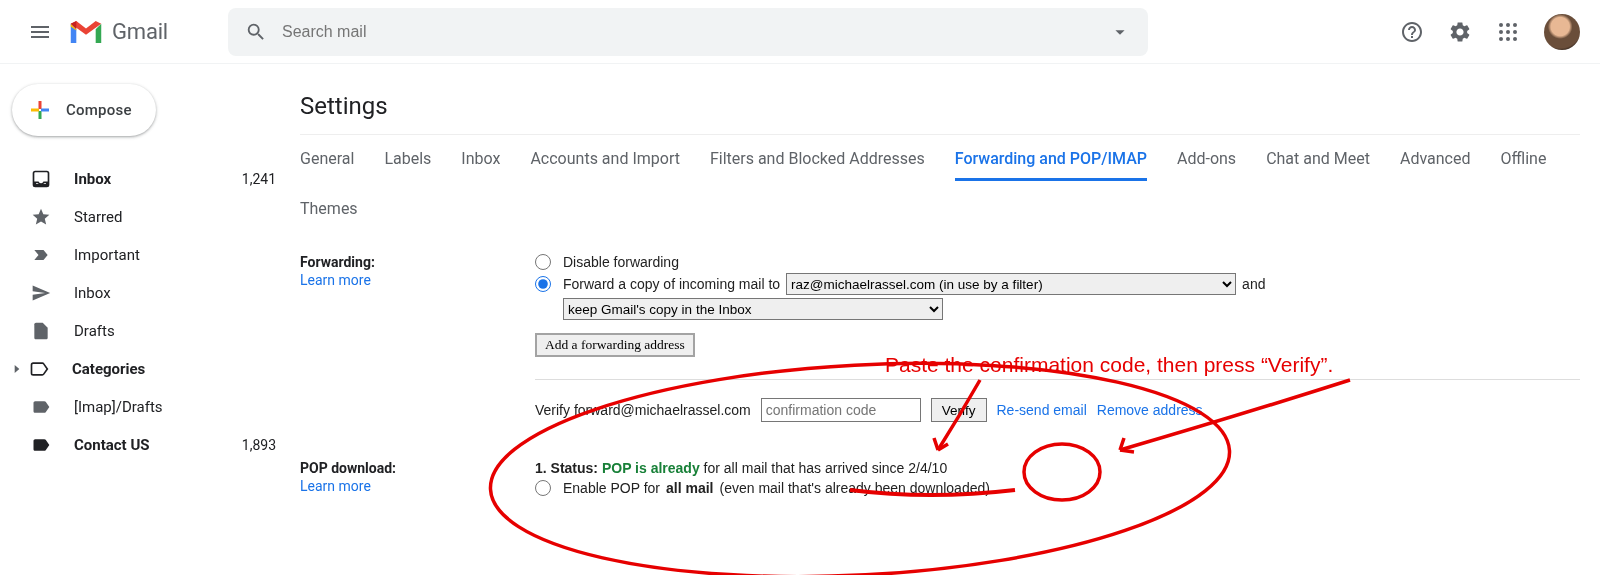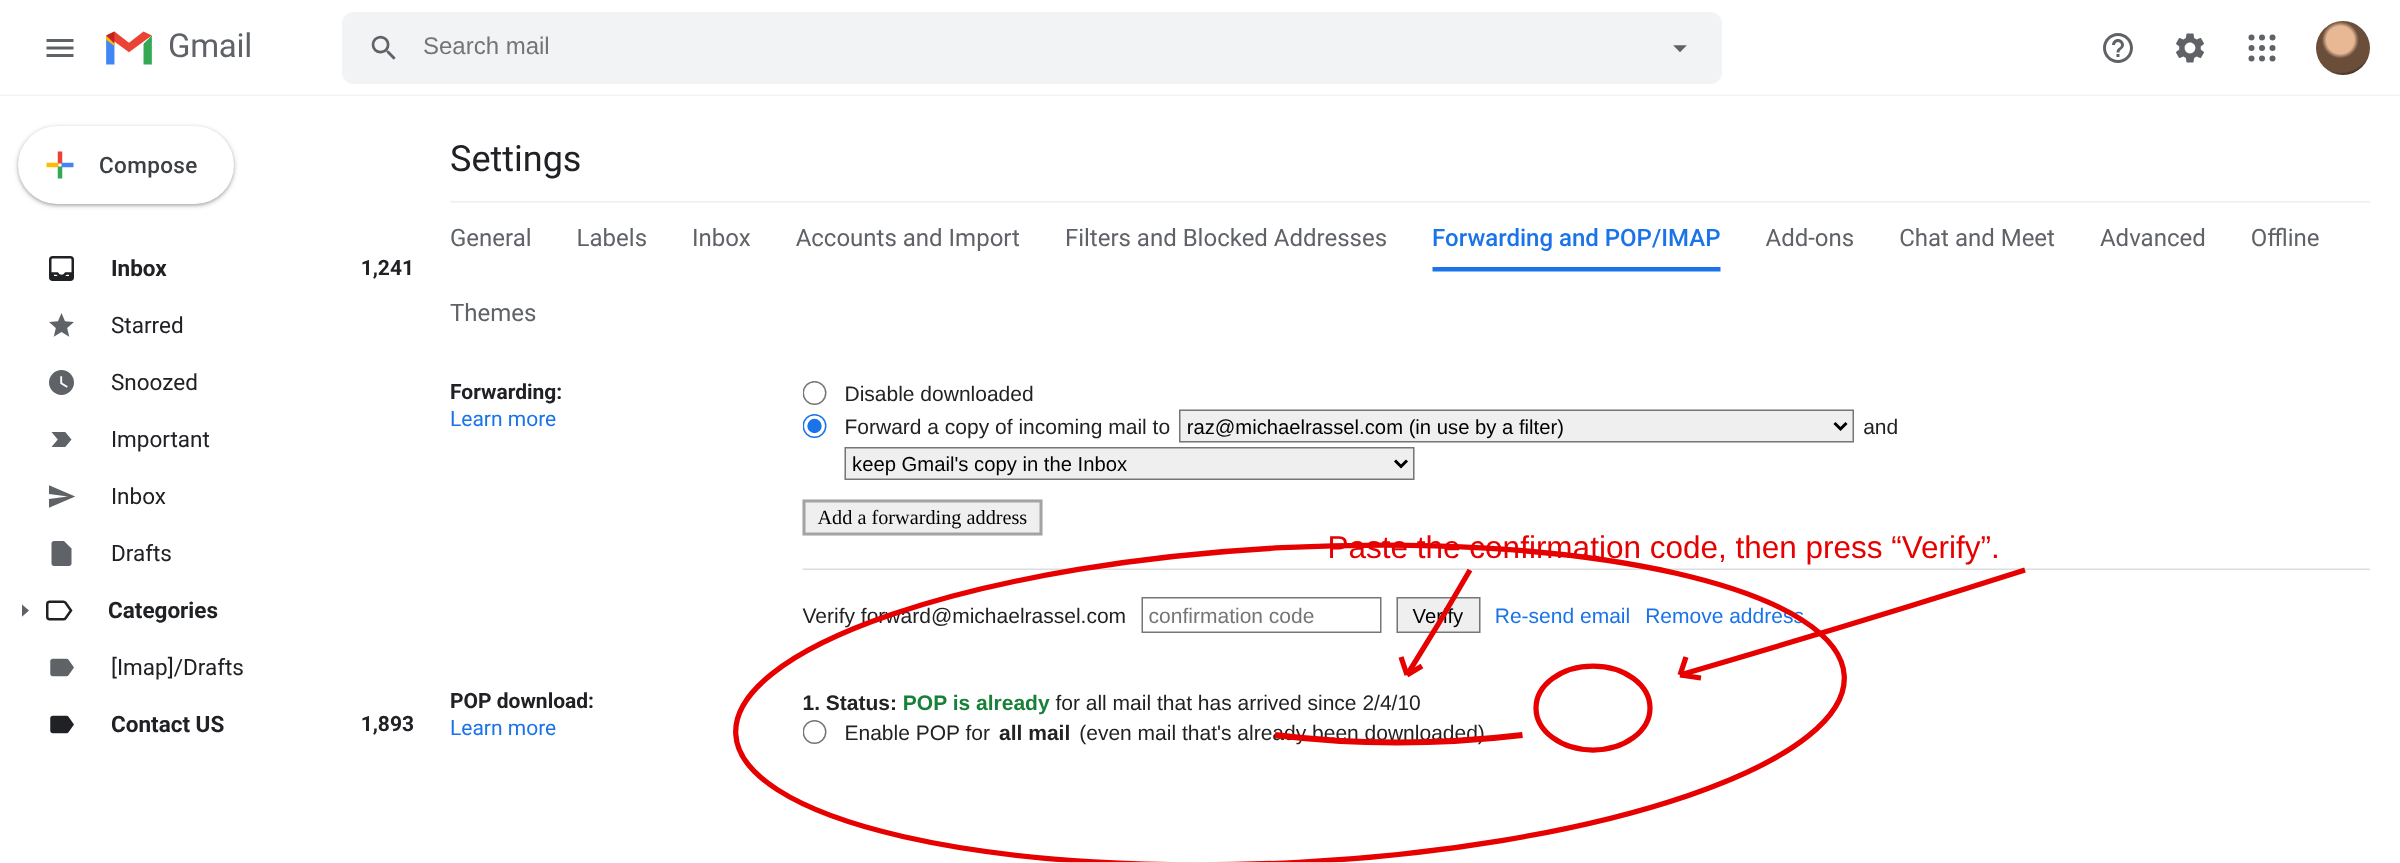--- a/index.html
+++ b/index.html
@@ -31,21 +31,21 @@
 
   .nav { margin-top: 24px; }
   .nav-item { display: flex; align-items: center; height: 38px; padding-left: 30px; padding-right: 24px; border-radius: 0 20px 20px 0; cursor: pointer; color: #202124; }
   .nav-item .nicon { width: 22px; height: 22px; margin-right: 22px; display: flex; align-items:center; justify-content:center; }
   .nav-item .nicon svg { width: 20px; height: 20px; fill: #5f6368; }
   .nav-item.bold .nicon svg { fill: #202124; }
   .nav-item .nlabel { flex: 1; font-size: 15px; }
   .nav-item.bold .nlabel { font-weight: 700; }
   .nav-item .ncount { font-size: 14px; color: #202124; }
   .nav-item .caret-left { margin-left: -20px; margin-right: 4px; width:14px;}
-  .nav-item.bold .ncount { font-weight: 700;}
+  .nav-item.bold .ncount { font-weight: 400;}
 
   .main { flex: 1; padding: 28px 20px 0 0; }
   .settings-title { font-size: 24px; color: #202124; margin-bottom: 14px; padding-left:0; }
   .tabs { display: flex; flex-wrap: wrap; border-top: 1px solid #eee; padding-top: 14px; column-gap: 30px; row-gap: 18px; margin-bottom: 18px;}
   .tab { font-size: 16px; color: #5f6368; padding-bottom: 10px; cursor: pointer; }
   .tab.active { color: #1a73e8; border-bottom: 3px solid #1a73e8; font-weight: 500;}
 
   .section { display: flex; padding-top: 8px; }
   .sec-left { width: 235px; }
   .sec-label { font-weight: 700; font-size: 14px; color: #202124; }
@@ -150,29 +150,20 @@
           <span class="nlabel">Inbox</span>
           <span class="ncount">1,241</span>
         </div>
         <div class="nav-item">
           <span class="nicon">
             <svg viewBox="0 0 24 24">
               <path d="M12 17.27L18.18 21l-1.64-7.03L22 9.24l-7.19-.61L12 2 9.19 8.63 2 9.24l5.46 4.73L5.82 21z"></path>
             </svg>
           </span>
           <span class="nlabel">Starred</span>
-          <span class="ncount"></span>
-        </div>
-        <div class="nav-item">
-          <span class="nicon">
-            <svg viewBox="0 0 24 24">
-              <path d="M12 2a10 10 0 100 20 10 10 0 000-20zm.5 5v5.25l4.5 2.67-.75 1.23L11 13V7h1.5z"></path>
-            </svg>
-          </span>
-          <span class="nlabel">Snoozed</span>
           <span class="ncount"></span>
         </div>
         <div class="nav-item">
           <span class="nicon">
             <svg viewBox="0 0 24 24">
               <path d="M4 18h11l5-6-5-6H4l5 6-5 6z"></path>
             </svg>
           </span>
           <span class="nlabel">Important</span>
           <span class="ncount"></span>
@@ -245,21 +236,21 @@
       </div>
 
     <div class="section">
       <div class="sec-left">
         <div class="sec-label">Forwarding:</div>
         <div class="learn">Learn more</div>
       </div>
       <div class="sec-right">
         <div class="radio-row">
           <input type="radio" name="fwd" style="">
-          <span>Disable downloaded</span>
+          <span>Disable forwarding</span>
         </div>
         <div class="radio-row">
           <input type="radio" name="fwd" checked="" style="">
           <span>Forward a copy of incoming mail to</span>
           <select class="fsel" style="width:450px">
             <option>raz@michaelrassel.com (in use by a filter)</option>
           </select>
           <span>and</span>
         </div>
         <div class="radio-row" style="padding-left:28px">

